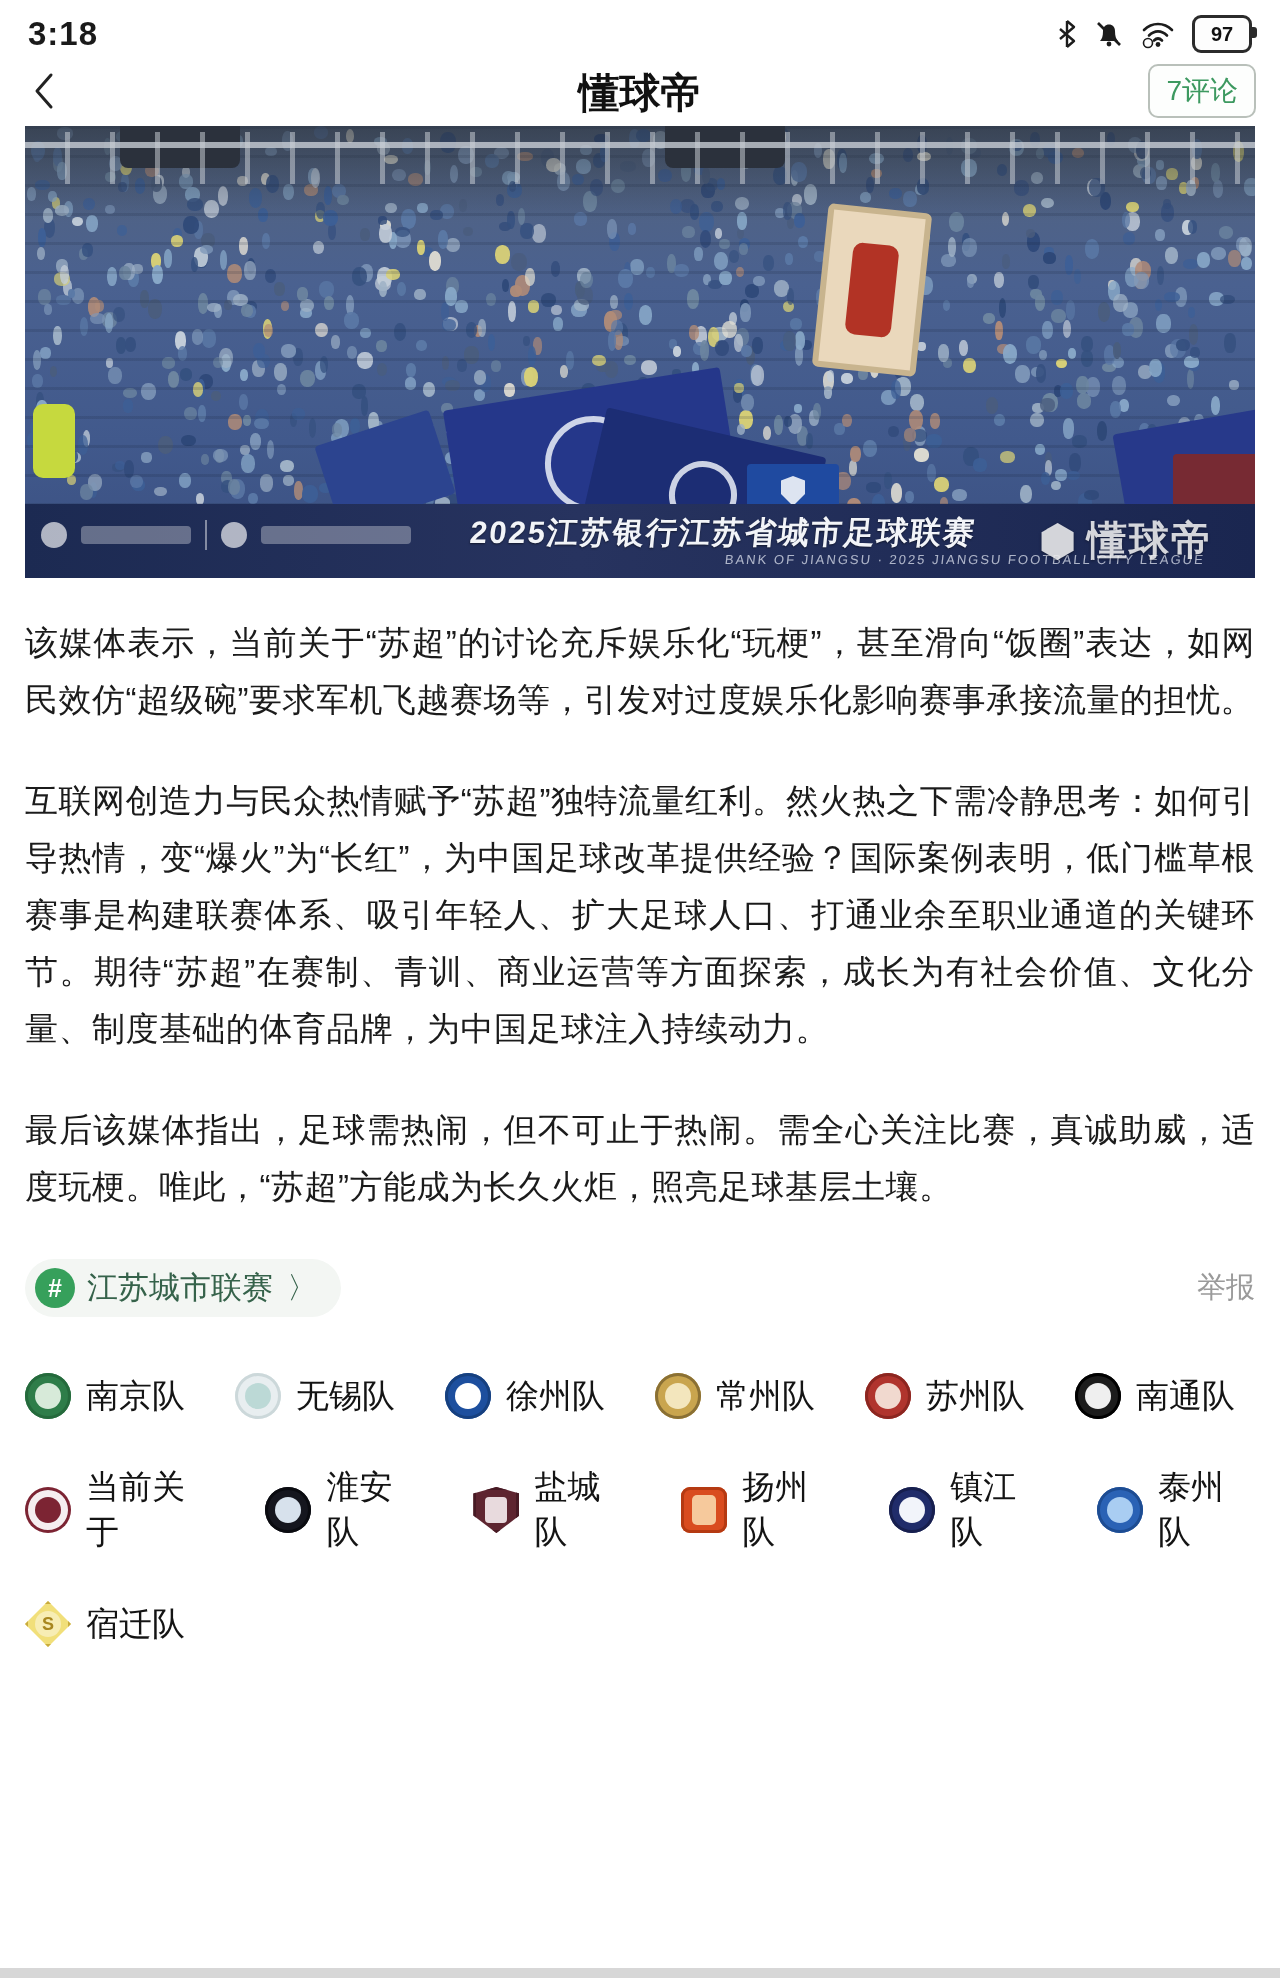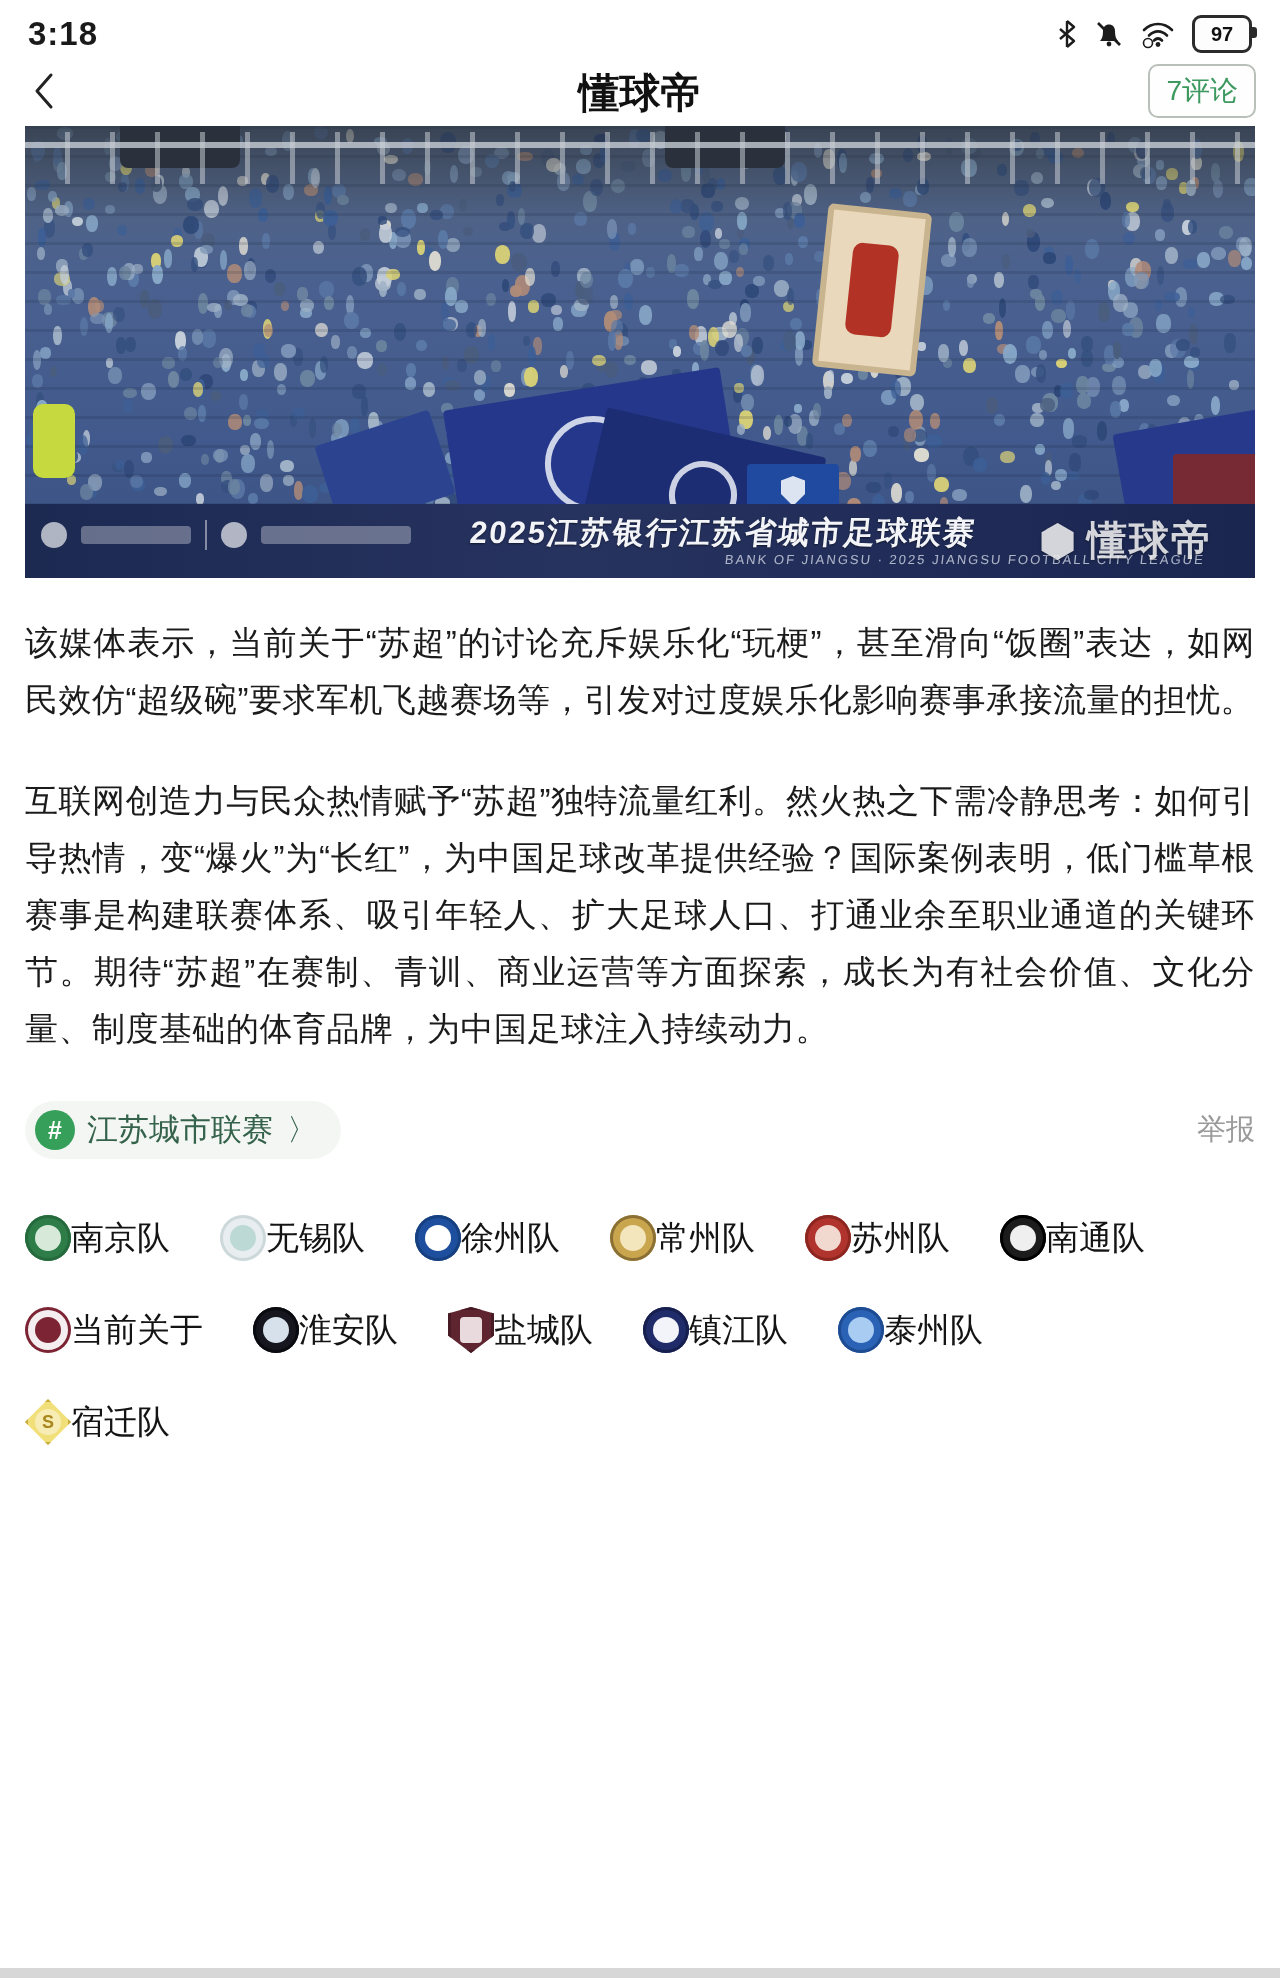--- a/index.html
+++ b/index.html
@@ -73,21 +73,21 @@
         padding:8px 24px 8px 10px;cursor:pointer;}
   .hash-circle{width:40px;height:40px;border-radius:50%;background:#36a05b;color:#fff;display:flex;
         align-items:center;justify-content:center;font-size:25px;font-weight:700;}
   .tag-label{font-size:31px;color:#35624a;font-weight:500;}
   .tag-chevron{font-size:30px;color:#35624a;margin-left:2px;}
   .report{font-size:29px;color:#9a9a9a;cursor:pointer;}
 
   
   .team-list{margin:56px 25px 0 25px;}
   .team-row{display:flex;align-items:center;gap:50px;margin-bottom:46px;}
-  .team-item{display:inline-flex;align-items:center;cursor:pointer;}
+  .team-item{display:inline-flex;align-items:center;gap:15px;cursor:pointer;}
   .badge{position:relative;width:46px;height:46px;display:flex;align-items:center;justify-content:center;flex:0 0 auto;}
   .badge.circle{border-radius:50%;}
   .badge.square{border-radius:9px;}
   .badge.shield{clip-path:polygon(50% 0,100% 14%,100% 62%,50% 100%,0 62%,0 14%);}
   .badge.diamond{clip-path:polygon(50% 0,100% 50%,50% 100%,0 50%);}
   .badge-inner{width:26px;height:26px;border-radius:50%;display:flex;align-items:center;justify-content:center;
         font-size:18px;font-weight:700;color:#a8871f;}
   .badge.square .badge-inner{border-radius:5px;width:24px;height:30px;}
   .badge.shield .badge-inner{border-radius:4px;width:22px;height:26px;}
   .team-name{font-size:33px;color:#141414;}
@@ -1027,20 +1027,21 @@
     </div>
     <div class="watermark">
       <span class="wm-icon">⬢</span>
       <span class="wm-text">懂球帝</span>
     </div>
   </div>
 
   <div class="article">
     <p>该媒体表示，当前关于“苏超”的讨论充斥娱乐化“玩梗”，甚至滑向“饭圈”表达，如网民效仿“超级碗”要求军机飞越赛场等，引发对过度娱乐化影响赛事承接流量的担忧。</p>
     <p>互联网创造力与民众热情赋予“苏超”独特流量红利。然火热之下需冷静思考：如何引导热情，变“爆火”为“长红”，为中国足球改革提供经验？国际案例表明，低门槛草根赛事是构建联赛体系、吸引年轻人、扩大足球人口、打通业余至职业通道的关键环节。期待“苏超”在赛制、青训、商业运营等方面探索，成长为有社会价值、文化分量、制度基础的体育品牌，为中国足球注入持续动力。</p>
+    <p>最后该媒体指出，足球需热闹，但不可止于热闹。需全心关注比赛，真诚助威，适度玩梗。唯此，“苏超”方能成为长久火炬，照亮足球基层土壤。</p>
   </div>
 
   <div class="tag-row">
     <div class="tag-pill">
       <span class="hash-circle">#</span>
       <span class="tag-label">江苏城市联赛</span>
       <span class="tag-chevron">〉</span>
     </div>
     <div class="report">举报</div>
   </div>
@@ -1097,20 +1098,26 @@
     </span>
     <span class="team-name">淮安队</span>
   </div>
         <div class="team-item">
     <span class="badge shield" style="background: rgb(94, 37, 48); box-shadow: rgb(71, 26, 36) 0px 0px 0px 3px inset;">
       <span class="badge-inner" style="background: rgb(232, 218, 221);"></span>
     </span>
     <span class="team-name">盐城队</span>
   </div>
         <div class="team-item">
+    <span class="badge square" style="background: rgb(217, 76, 31); box-shadow: rgb(181, 58, 18) 0px 0px 0px 3px inset;">
+      <span class="badge-inner" style="background: rgb(246, 201, 156);"></span>
+    </span>
+    <span class="team-name">扬州队</span>
+  </div>
+        <div class="team-item">
     <span class="badge circle" style="background: rgb(32, 44, 106); box-shadow: rgb(23, 31, 78) 0px 0px 0px 3px inset;">
       <span class="badge-inner" style="background: rgb(242, 244, 250);"></span>
     </span>
     <span class="team-name">镇江队</span>
   </div>
         <div class="team-item">
     <span class="badge circle" style="background: rgb(42, 98, 181); box-shadow: rgb(29, 76, 146) 0px 0px 0px 3px inset;">
       <span class="badge-inner" style="background: rgb(169, 205, 242);"></span>
     </span>
     <span class="team-name">泰州队</span>

